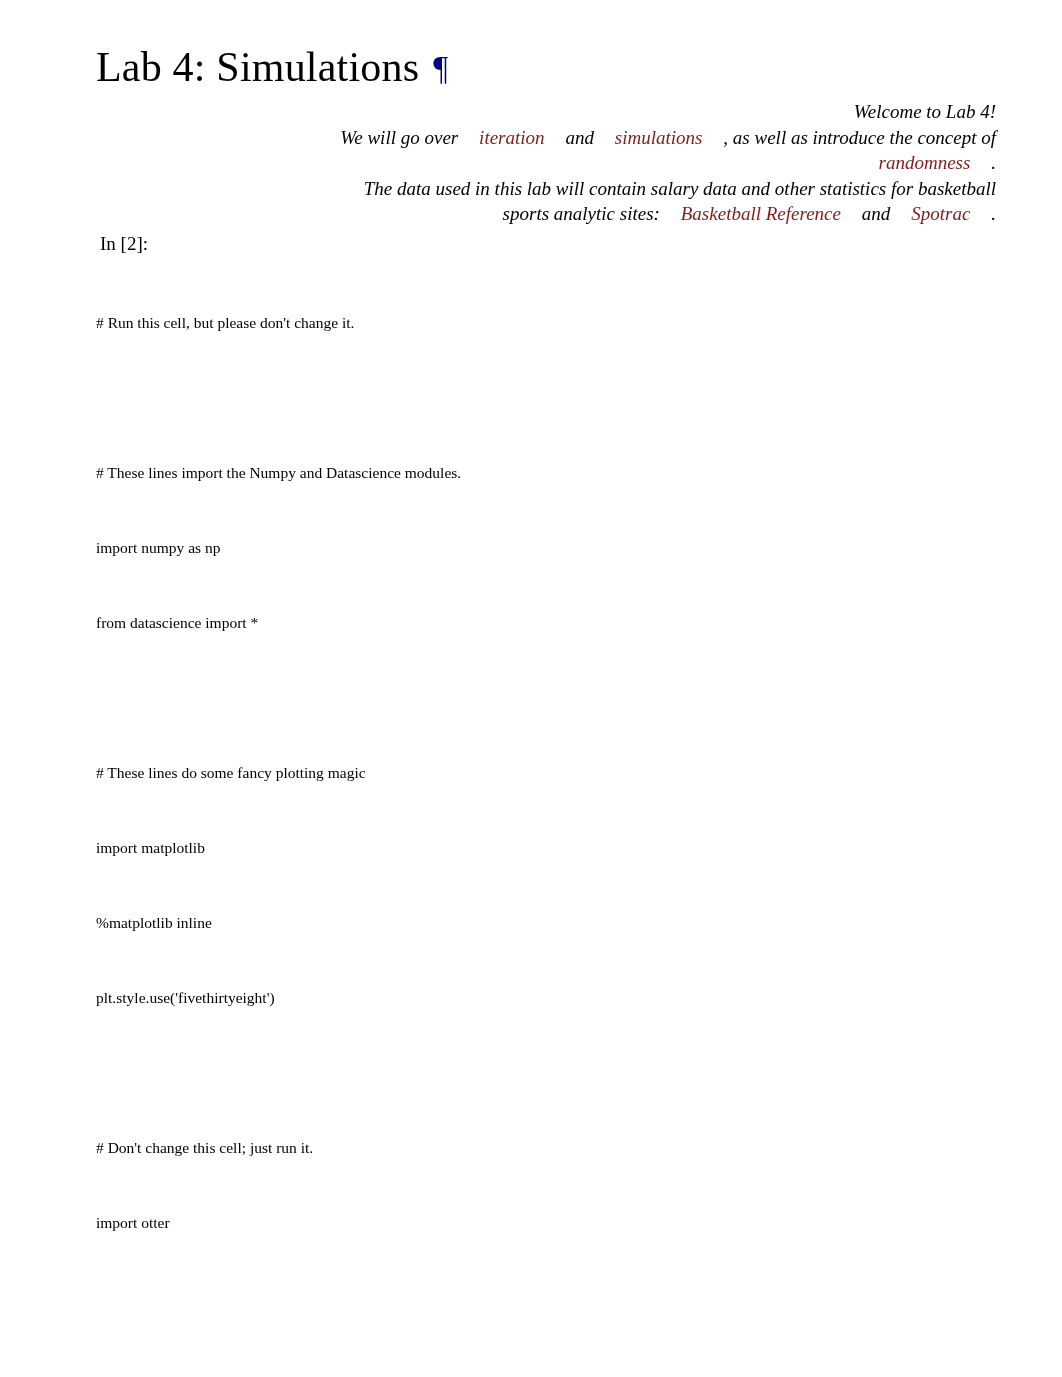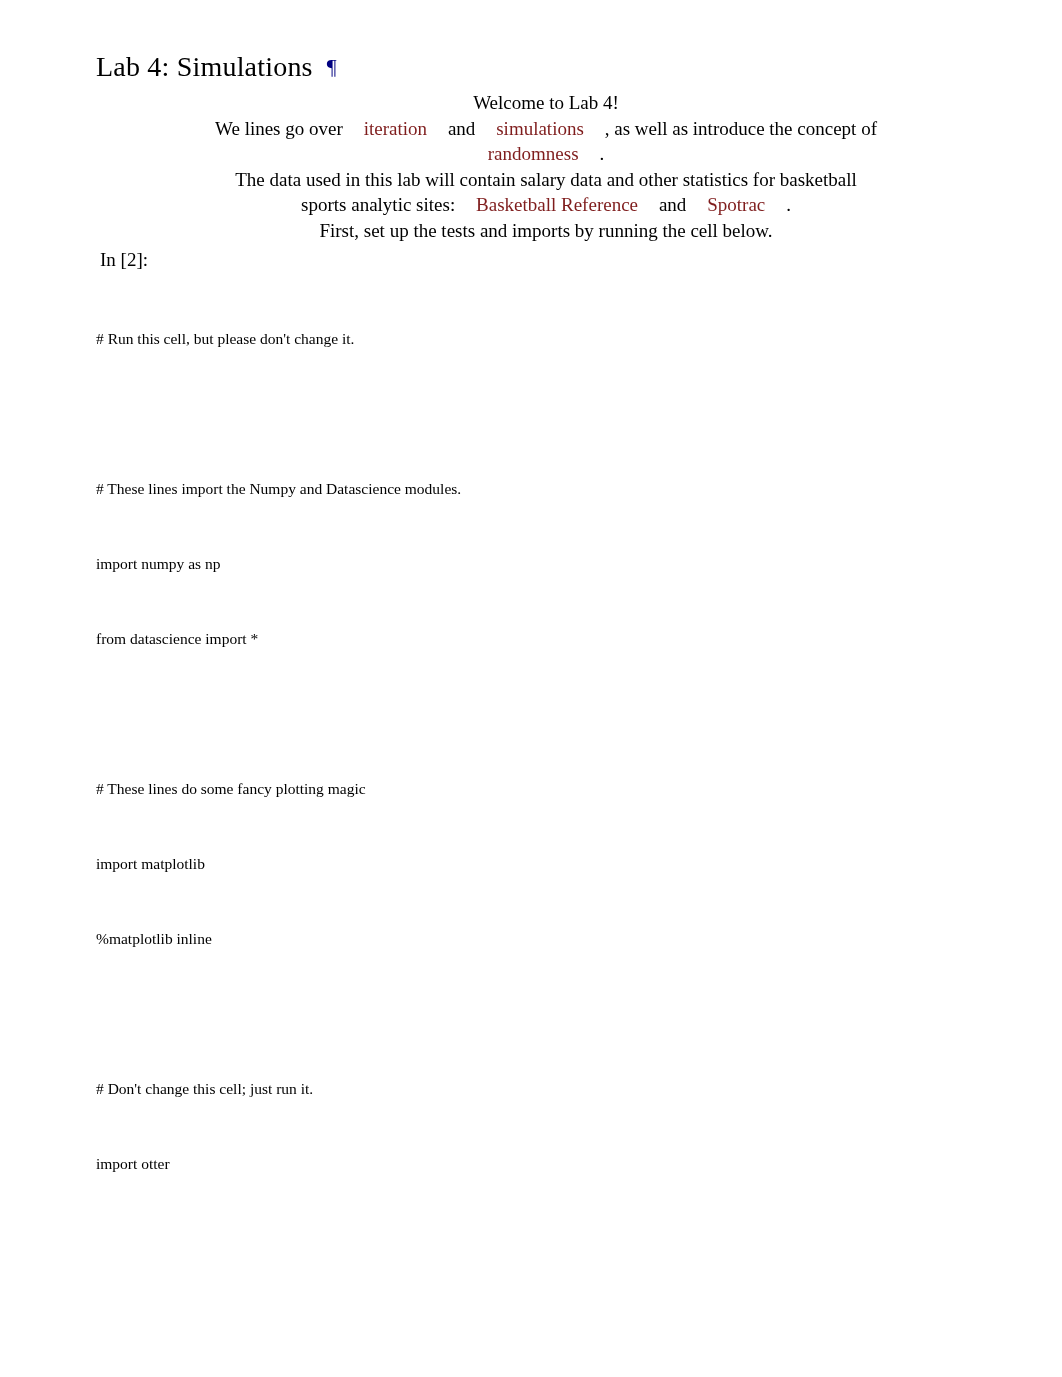--- a/index.html
+++ b/index.html
@@ -26,38 +26,39 @@
     position: absolute;
     left: 96px;
     top: 44px;
     width: 900px;
   }
 
   
   h1.doc-title {
     font-family: "Liberation Serif", "DejaVu Serif", serif;
     font-weight: normal;
-    font-size: 28px;
+    font-size: 42px;
     line-height: 46px;
-    margin: 0 0 0 0;
+    margin: 0 0 8px 0;
     letter-spacing: 0.2px;
   }
   .pilcrow {
     color: #000080;
     font-size: 0.78em;
     margin-left: 14px;
     vertical-align: 2px;
   }
 
   
   p.body {
     font-size: 19px;
     line-height: 25.5px;
     margin: 0;
-    text-align: center;
+    text-align: right;
+    font-style: italic;
   }
 
   a.link {
     color: #7f1d1d;
     text-decoration: none;
   }
   
   .gapL { padding-left: 1.1em; }
   .gapR { padding-right: 1.1em; }
 
@@ -79,41 +80,41 @@
 </head>
 <body>
 
 <div class="page">
   <div class="content">
 
     <h1 class="doc-title"><span>Lab 4: Simulations</span><span class="pilcrow">¶</span></h1>
 
     <p class="body">Welcome to Lab 4!</p>
 
-    <p class="body"><span>We lines go over</span><a class="link gapL gapR">iteration</a><span>and</span><a class="link gapL gapR">simulations</a><span>, as well as introduce the concept of</span></p>
+    <p class="body"><span>We will go over</span><a class="link gapL gapR">iteration</a><span>and</span><a class="link gapL gapR">simulations</a><span>, as well as introduce the concept of</span></p>
 
     <p class="body"><a class="link gapR">randomness</a><span>.</span></p>
 
     <p class="body">The data used in this lab will contain salary data and other statistics for basketball</p>
 
     <p class="body"><span>sports analytic sites:</span><a class="link gapL gapR">Basketball Reference</a><span>and</span><a class="link gapL gapR">Spotrac</a><span>.</span></p>
 
-    <p class="body">First, set up the tests and imports by running the cell below.</p>
 
     <p class="prompt">In [2]:</p>
     <div class="cell-code">
       <div># Run this cell, but please don't change it.</div>
       <div class="blank"></div>
       <div># These lines import the Numpy and Datascience modules.</div>
       <div>import numpy as np</div>
       <div>from datascience import *</div>
       <div class="blank"></div>
       <div># These lines do some fancy plotting magic</div>
       <div>import matplotlib</div>
       <div>%matplotlib inline</div>
+      <div>plt.style.use('fivethirtyeight')</div>
       <div class="blank"></div>
       <div># Don't change this cell; just run it.</div>
       <div>import otter</div>
       
     </div>
 
   </div>
 </div>
 
 </body></html>

